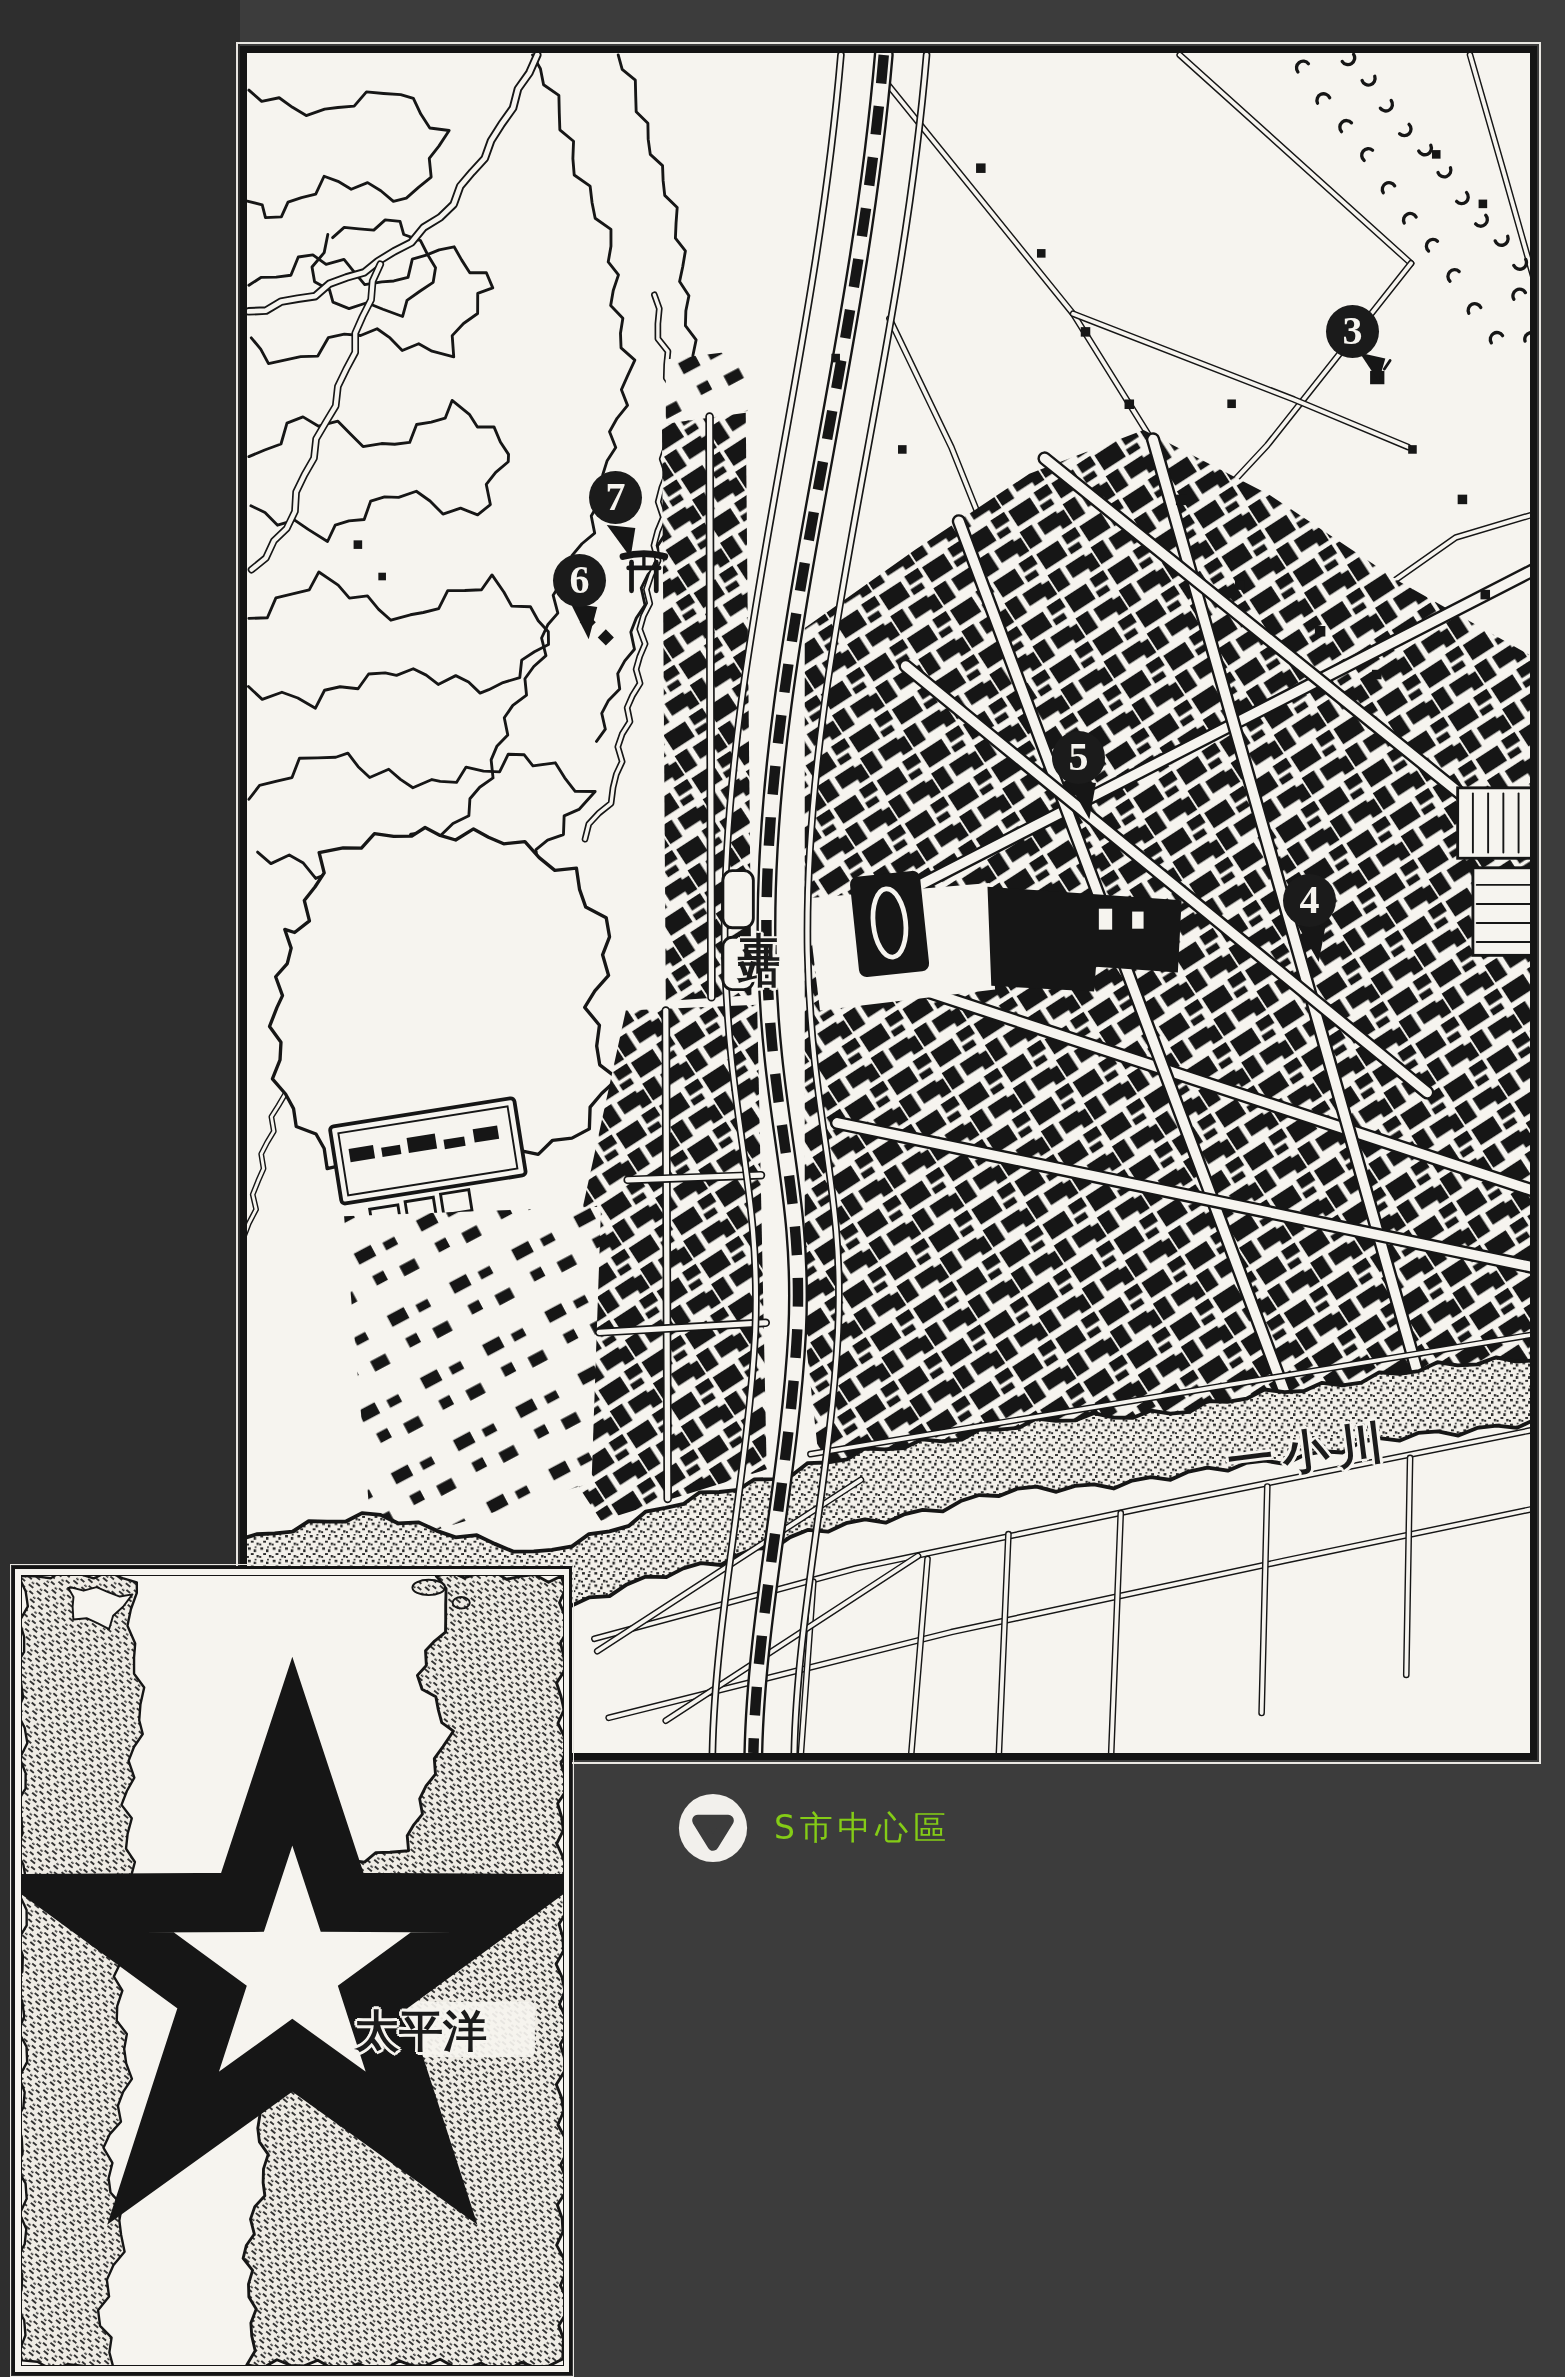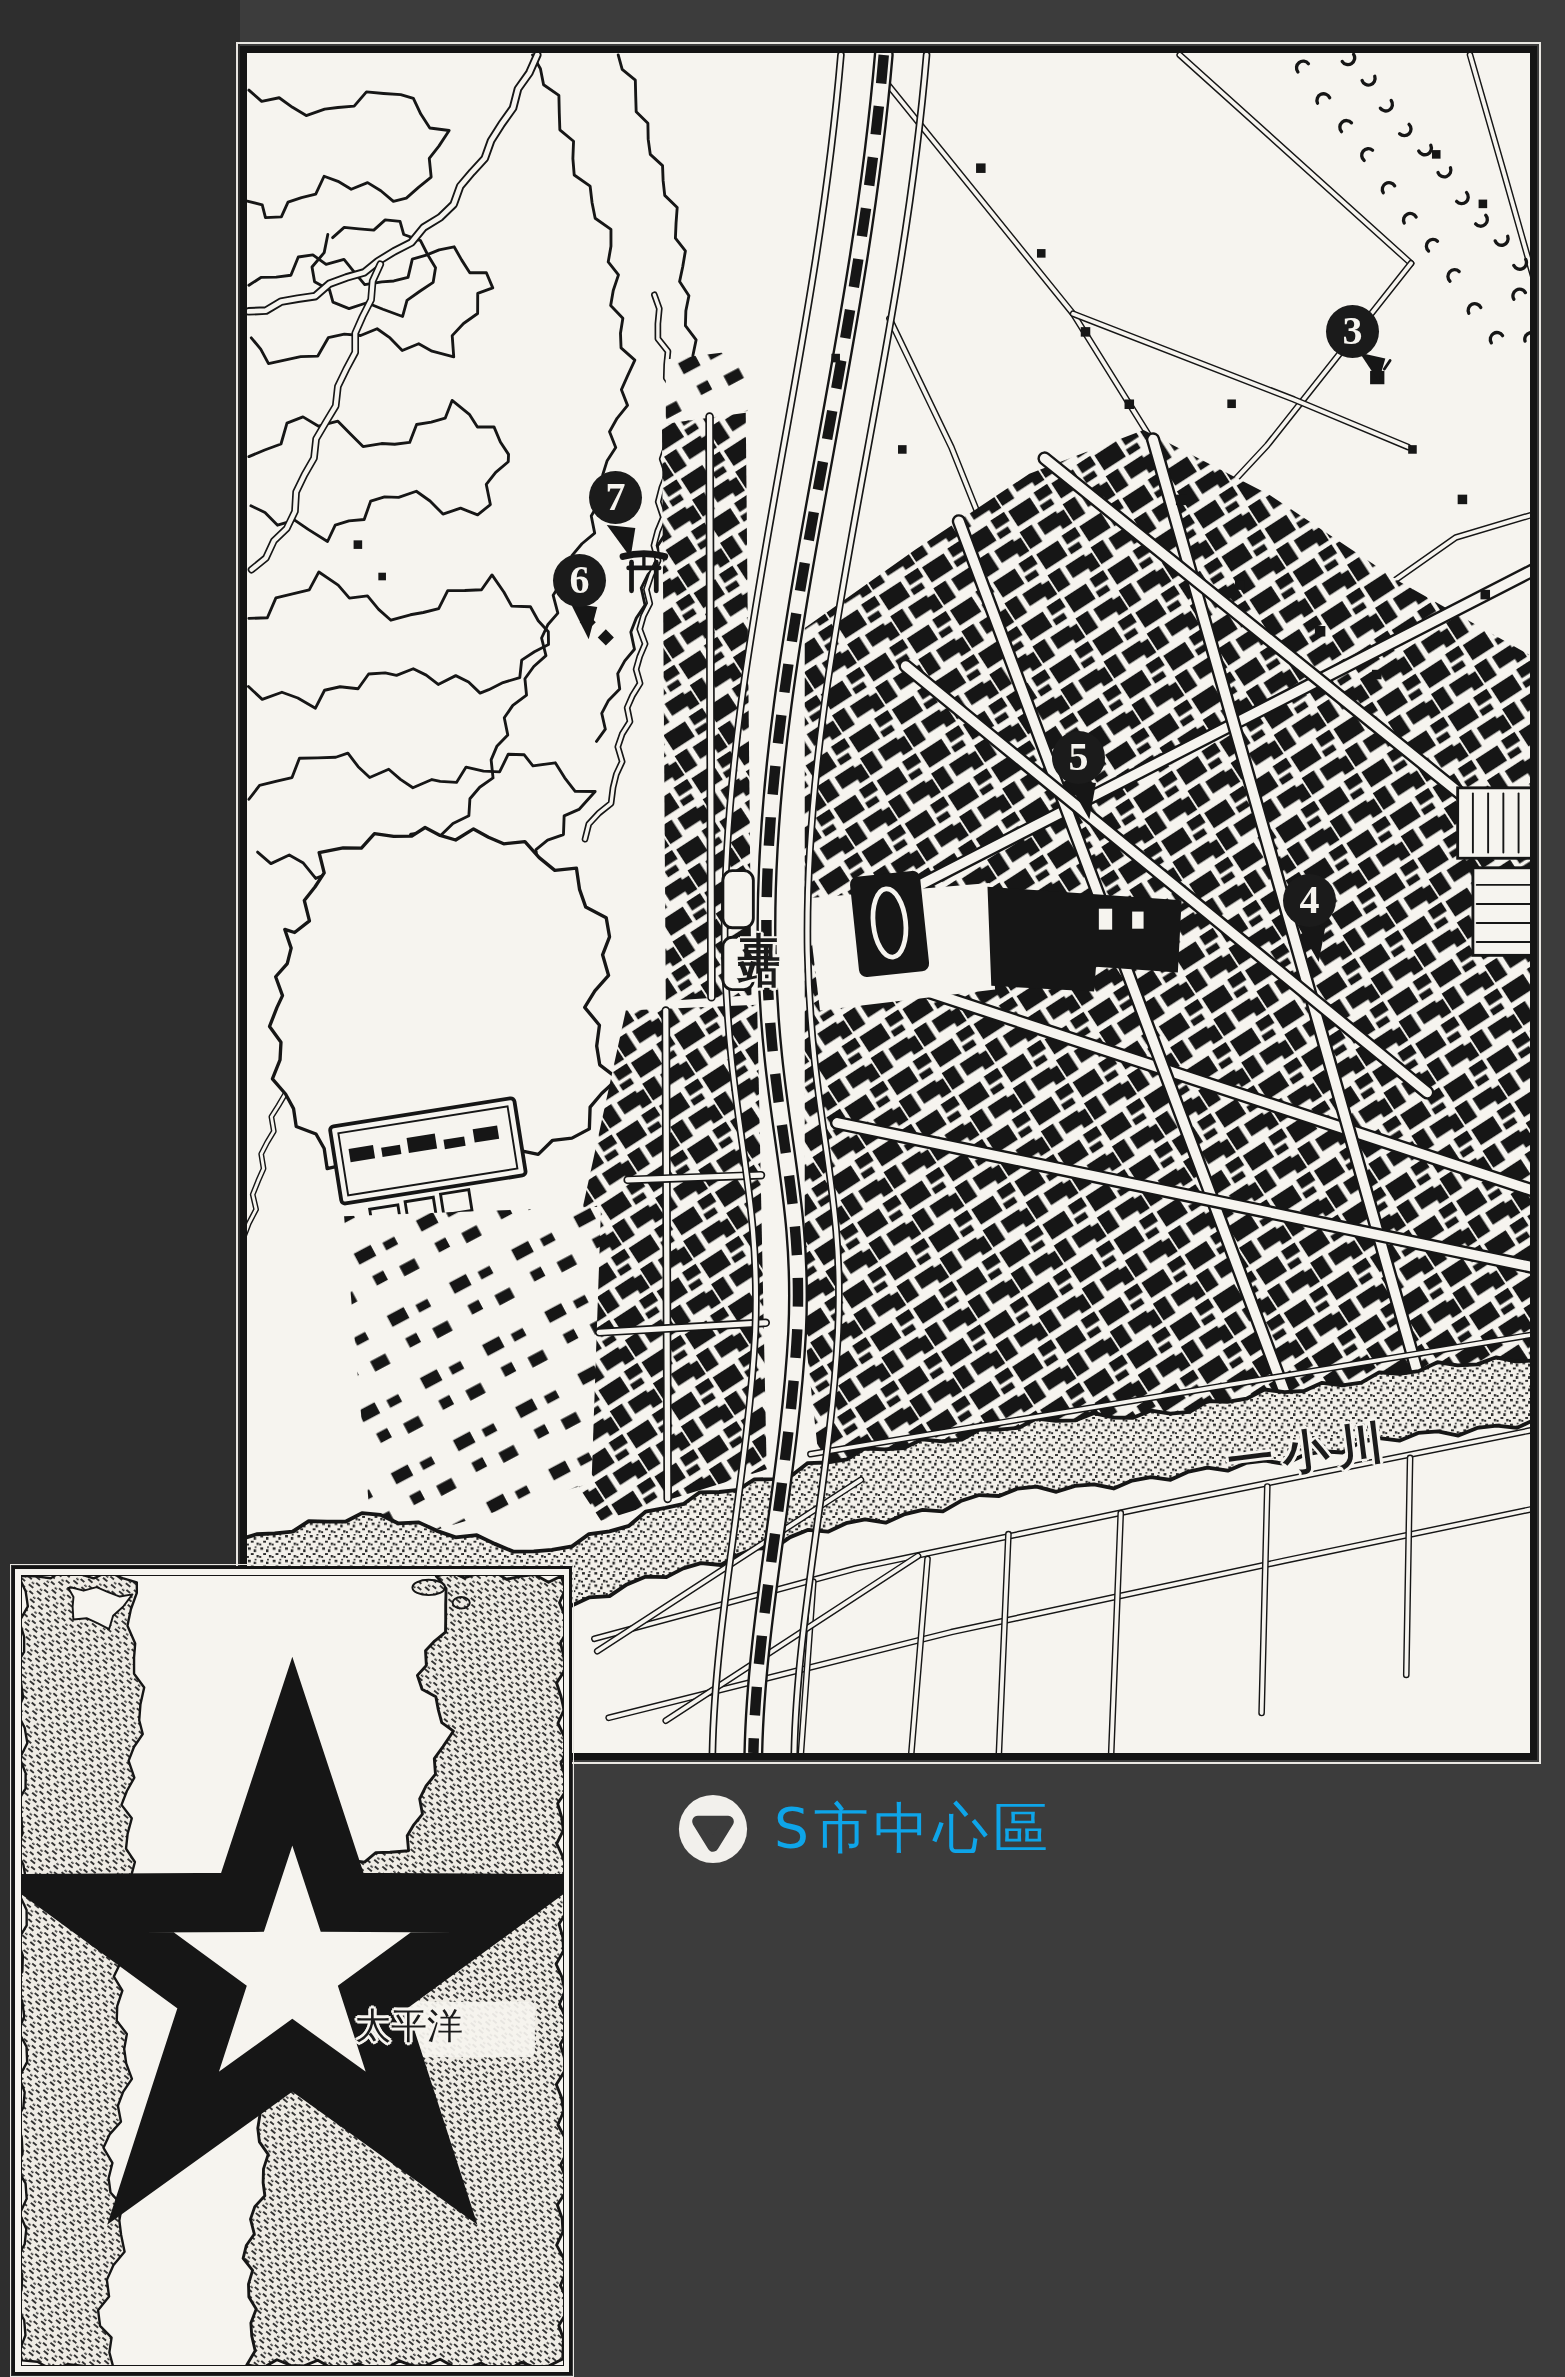--- a/index.html
+++ b/index.html
@@ -39,36 +39,36 @@
     position:absolute;left:980px;top:1368px;
     font-size:46px;font-weight:bold;letter-spacing:9.5px;
     transform:rotate(-7deg);
   }
   
   .caption{
     position:absolute;left:677px;top:1792px;display:flex;align-items:center;gap:25px;
   }
   .caption .disc{width:72px;height:72px;}
   .caption .cap-text{
-    color:#0ea5e9;font-size:55px;letter-spacing:4.8px;font-weight:500;
+    color:#84cc16;font-size:33px;letter-spacing:4.8px;font-weight:500;
   }
   
   .inset{
     position:absolute;left:12.4px;top:1566px;width:560px;height:809px;
     box-sizing:border-box;background:#f6f4ef;
     border:3.8px solid #141414;outline:1.9px solid #e9e7e2;outline-offset:1.9px;
   }
   .inset-inner{position:absolute;inset:5.7px;border:1.9px solid #141414;overflow:hidden;background:#f6f4ef;}
   .inset-inner svg{position:absolute;left:0;top:0;width:100%;height:100%;}
   .city-label{
     position:absolute;left:141px;top:363px;font-size:42px;font-weight:bold;color:#1b1b1b;
   }
   .city-star{position:absolute;left:228px;top:354px;width:59px;height:59px;}
   .ocean-label{
-    position:absolute;left:333px;top:426px;font-size:36px;font-weight:normal;
+    position:absolute;left:333px;top:426px;font-size:44px;font-weight:bold;
   }
 </style>
 </head>
 <body>
 
 <div class="left-strip"></div>
 
 <div class="main-map">
   <svg viewBox="260 56 1348 1786" preserveAspectRatio="none">
     <defs>

